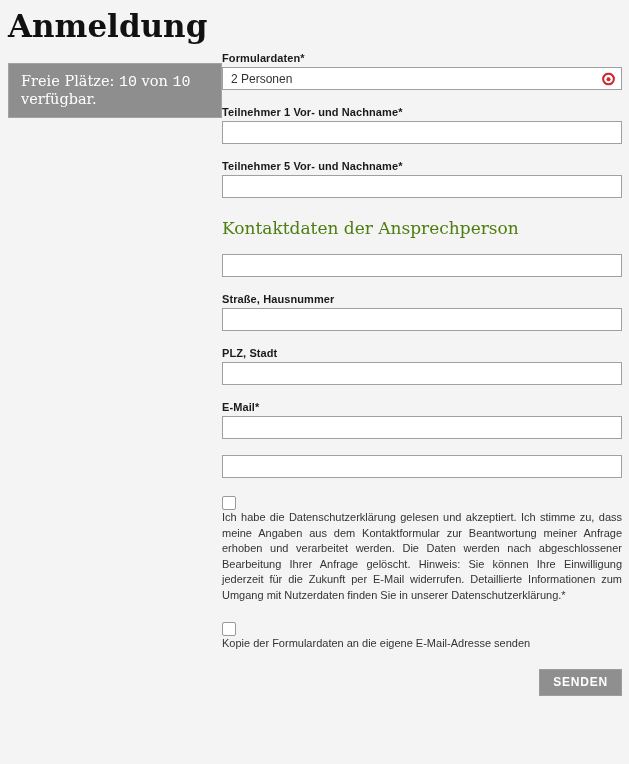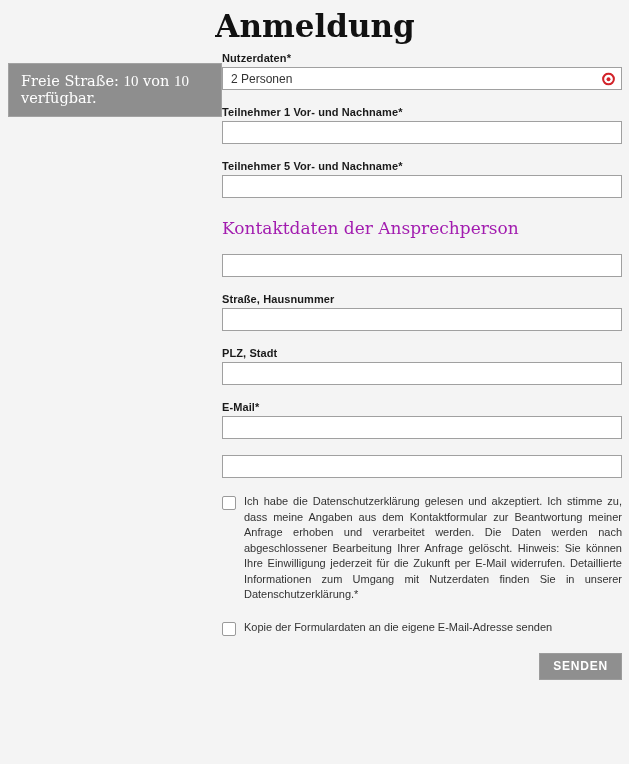--- a/index.html
+++ b/index.html
@@ -15,35 +15,34 @@
     padding: 6px 7px 0 8px;
     overflow: hidden;
   }
   h1.page-title {
     font-family: "DejaVu Serif", "Liberation Serif", serif;
     font-weight: 700;
     font-size: 31px;
     line-height: 40px;
     color: #111;
     margin-bottom: 6px;
-    text-align: center;
   }
   .content-row { display: flex; }
   .left-col { width: 214px; flex: 0 0 214px; }
   .badge {
     margin-top: 11px;
     display: inline-block;
     background: #8e8e8e;
     border: 1px solid #a2a2a2;
     color: #ffffff;
     font-family: "DejaVu Serif", "Liberation Serif", serif;
     font-size: 14.5px;
     padding: 9px 12px 10px 12px;
   }
-  .badge .num { font-family: Liberation Serif, serif; font-size: 15px; }
+  .badge .num { font-family: Liberation Mono, monospace; font-size: 15px; }
   .form-col { flex: 1 1 auto; max-width: 400px; }
 
   .field-group { margin-bottom: 16px; }
   .field-label {
     display: block;
     font-size: 11px;
     font-weight: 700;
     color: #1a1a1a;
     line-height: 13px;
     margin-bottom: 2px;
@@ -68,27 +67,28 @@
     top: 50%;
     transform: translateY(-50%);
     width: 13px;
     height: 13px;
     display: block;
   }
   h2.section-heading {
     font-family: "DejaVu Serif", "Liberation Serif", serif;
     font-weight: 500;
     font-size: 17px;
-    color: #a21caf;
+    color: #4d7c0f;
     margin: 20px 0 16px 0;
   }
   .checkbox-row {
     display: flex;
     align-items: flex-start;
     margin-bottom: 17px;
+    flex-direction: column;
   }
   .checkbox {
     appearance: none;
     -webkit-appearance: none;
     flex: 0 0 14px;
     width: 14px;
     height: 14px;
     border: 1px solid #9a9a9a;
     background: #ffffff;
     border-radius: 2px;
@@ -121,32 +121,32 @@
 <body>
 
 <div class="page">
 
   <h1 class="page-title">Anmeldung</h1>
 
   <div class="content-row">
 
     <div class="left-col">
       <div class="badge">
-        <span>Freie Straße:</span>
+        <span>Freie Plätze:</span>
         <span class="num">10</span>
         <span>von</span>
         <span class="num">10</span>
         <span>verfügbar.</span>
       </div>
     </div>
 
     <div class="form-col">
 
       <div class="field-group">
-        <label class="field-label">Nutzerdaten*</label>
+        <label class="field-label">Formulardaten*</label>
         <div class="field-input-wrap">
           <input type="text" class="text-input" value="2 Personen" style="">
           <svg class="error-icon" viewBox="0 0 14 14" xmlns="http://www.w3.org/2000/svg">
             <circle cx="7" cy="7" r="5.8" fill="#ffffff" stroke="#d2232a" stroke-width="2.2"></circle>
             <circle cx="7" cy="7.2" r="2.1" fill="#d2232a"></circle>
           </svg>
         </div>
       </div>
 
       <div class="field-group">

